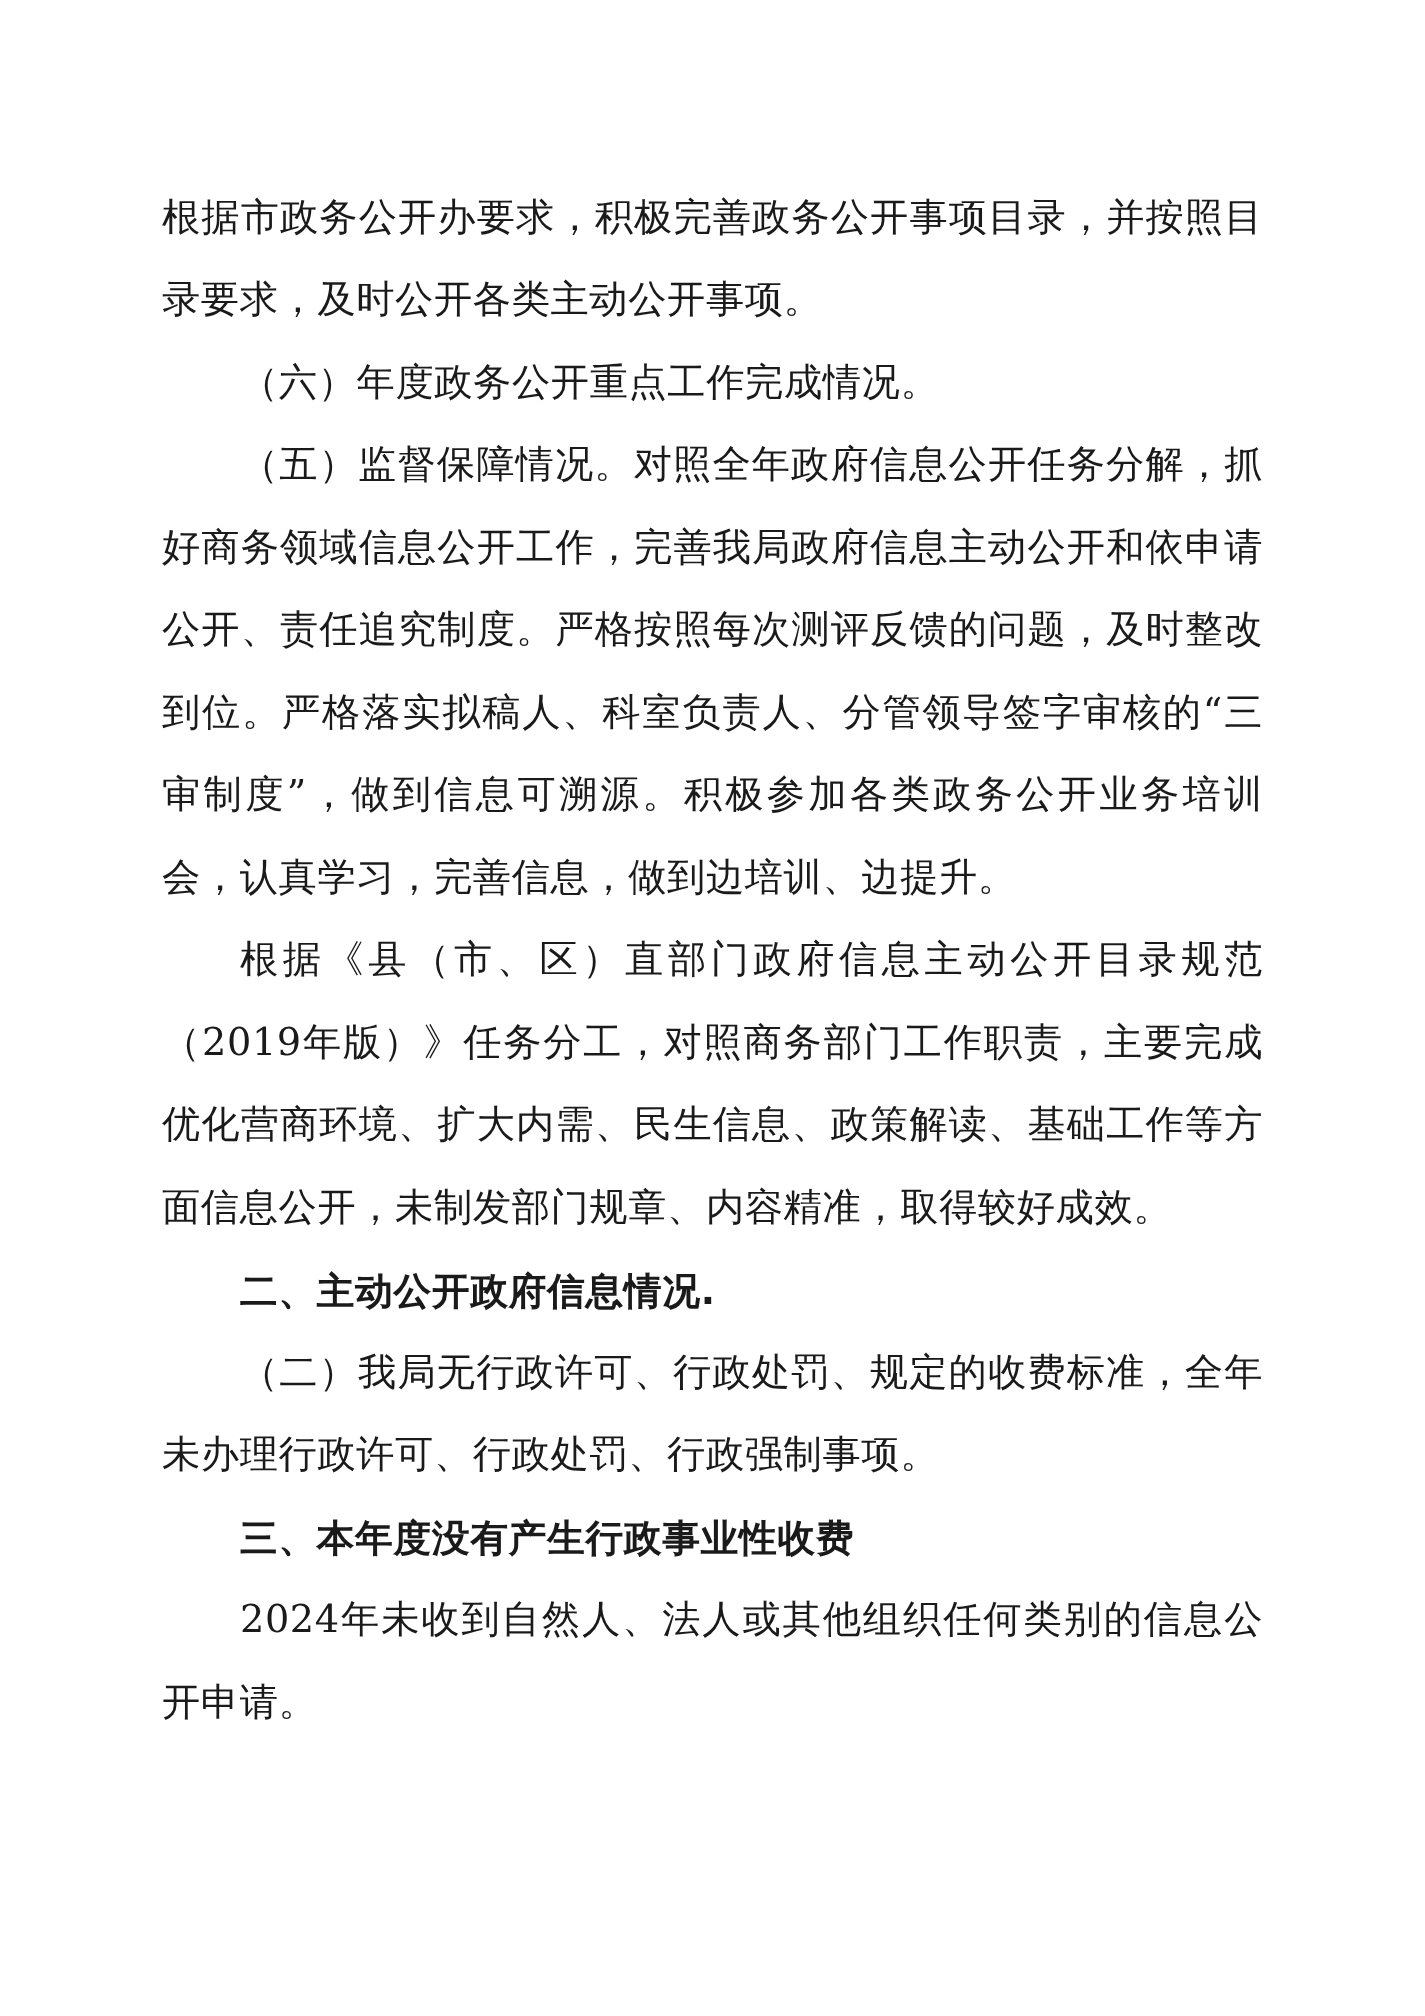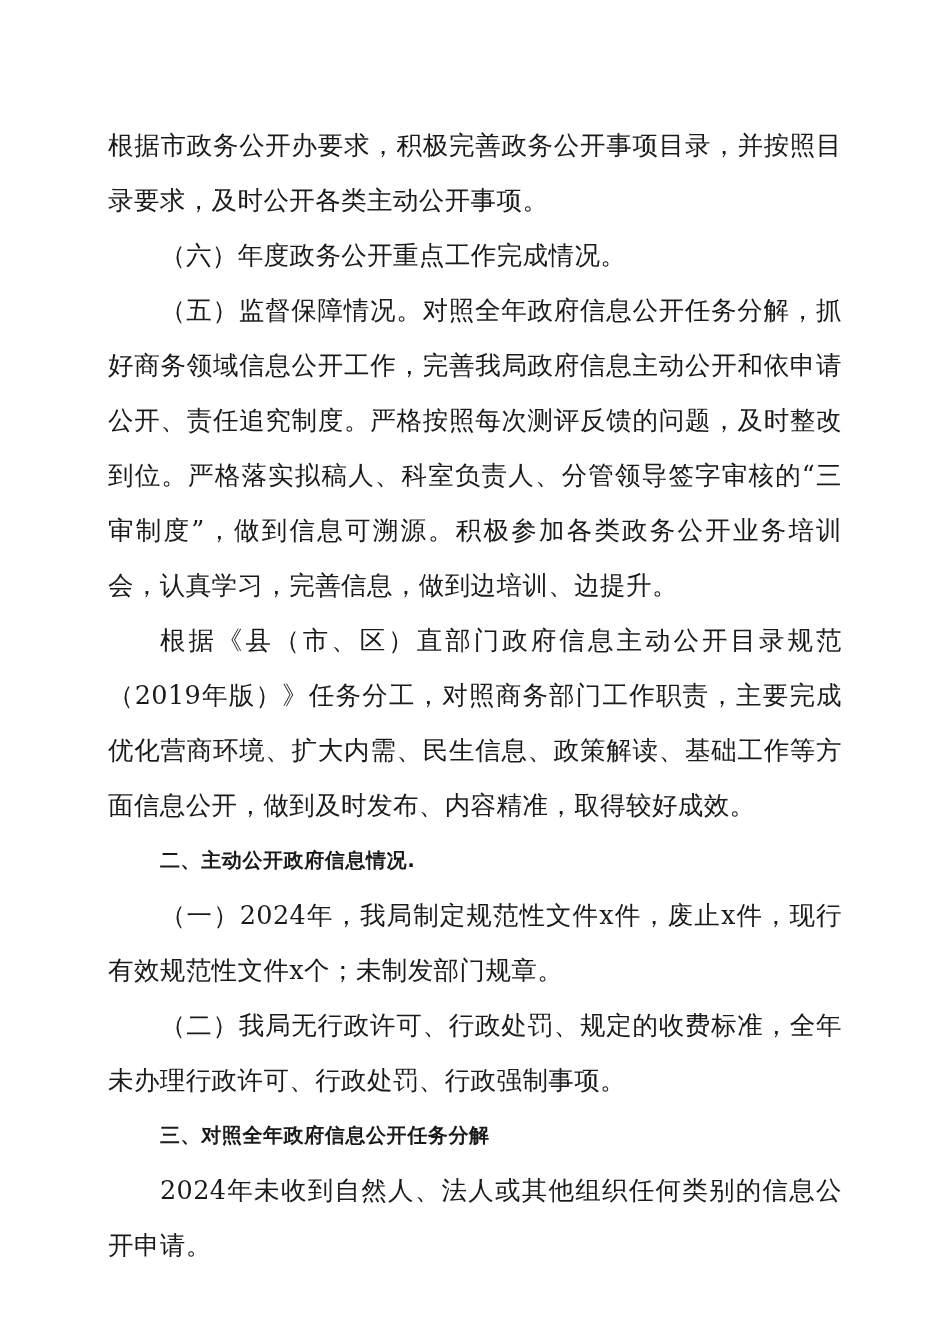--- a/index.html
+++ b/index.html
@@ -33,47 +33,46 @@
     text-justify: inter-ideograph;
     letter-spacing: 0.4px;
     text-indent: 0;
     font-weight: 400;
   }
   p.indent {
     text-indent: 52px;
   }
   p.heading {
     margin: 0;
-    font-size: 20px;
+    font-size: 25px;
     line-height: 55px;
     font-weight: 700;
     text-indent: 52px;
     letter-spacing: 0.6px;
     font-family: "DejaVu Sans", "Liberation Sans", sans-serif;
   }
 </style>
 </head>
 <body>
 
 <div class="page">
   <div class="doc-body">
 
     <p class="para">根据市政务公开办要求，积极完善政务公开事项目录，并按照目录要求，及时公开各类主动公开事项。</p>
 
     <p class="para indent">（六）年度政务公开重点工作完成情况。</p>
 
     <p class="para indent">（五）监督保障情况。对照全年政府信息公开任务分解，抓好商务领域信息公开工作，完善我局政府信息主动公开和依申请公开、责任追究制度。严格按照每次测评反馈的问题，及时整改到位。严格落实拟稿人、科室负责人、分管领导签字审核的“三审制度”，做到信息可溯源。积极参加各类政务公开业务培训会，认真学习，完善信息，做到边培训、边提升。</p>
 
-    <p class="para indent">根据《县（市、区）直部门政府信息主动公开目录规范（2019年版）》任务分工，对照商务部门工作职责，主要完成优化营商环境、扩大内需、民生信息、政策解读、基础工作等方面信息公开，做到及时发布、内容精准，取得较好成效。</p>
+    <p class="para indent">根据《县（市、区）直部门政府信息主动公开目录规范（2019年版）》任务分工，对照商务部门工作职责，主要完成优化营商环境、扩大内需、民生信息、政策解读、基础工作等方面信息公开，未制发部门规章、内容精准，取得较好成效。</p>
 
     <p class="heading">二、主动公开政府信息情况.</p>
 
-    <p class="para indent">（一）2024年，我局制定规范性文件x件，废止x件，现行有效规范性文件x个；未制发部门规章。</p>
 
     <p class="para indent">（二）我局无行政许可、行政处罚、规定的收费标准，全年未办理行政许可、行政处罚、行政强制事项。</p>
 
 
-    <p class="heading">三、对照全年政府信息公开任务分解</p>
+    <p class="heading">三、本年度没有产生行政事业性收费</p>
 
     <p class="para indent">2024年未收到自然人、法人或其他组织任何类别的信息公开申请。</p>
 
   </div>
 </div>
 
 </body></html>

